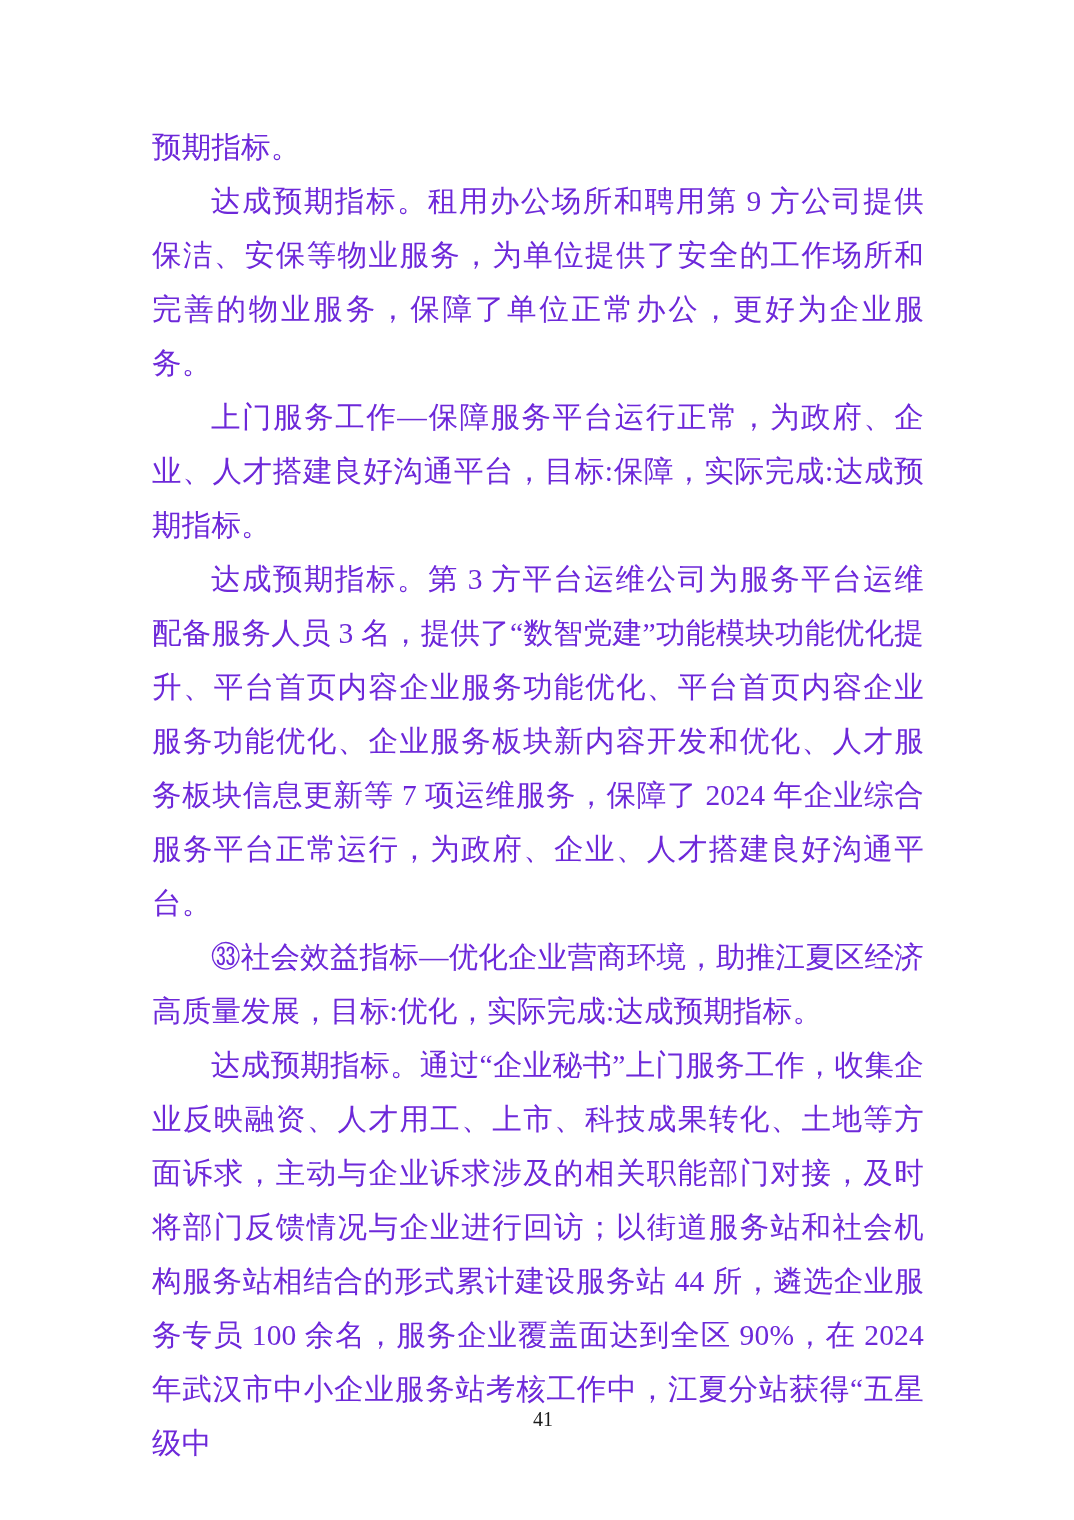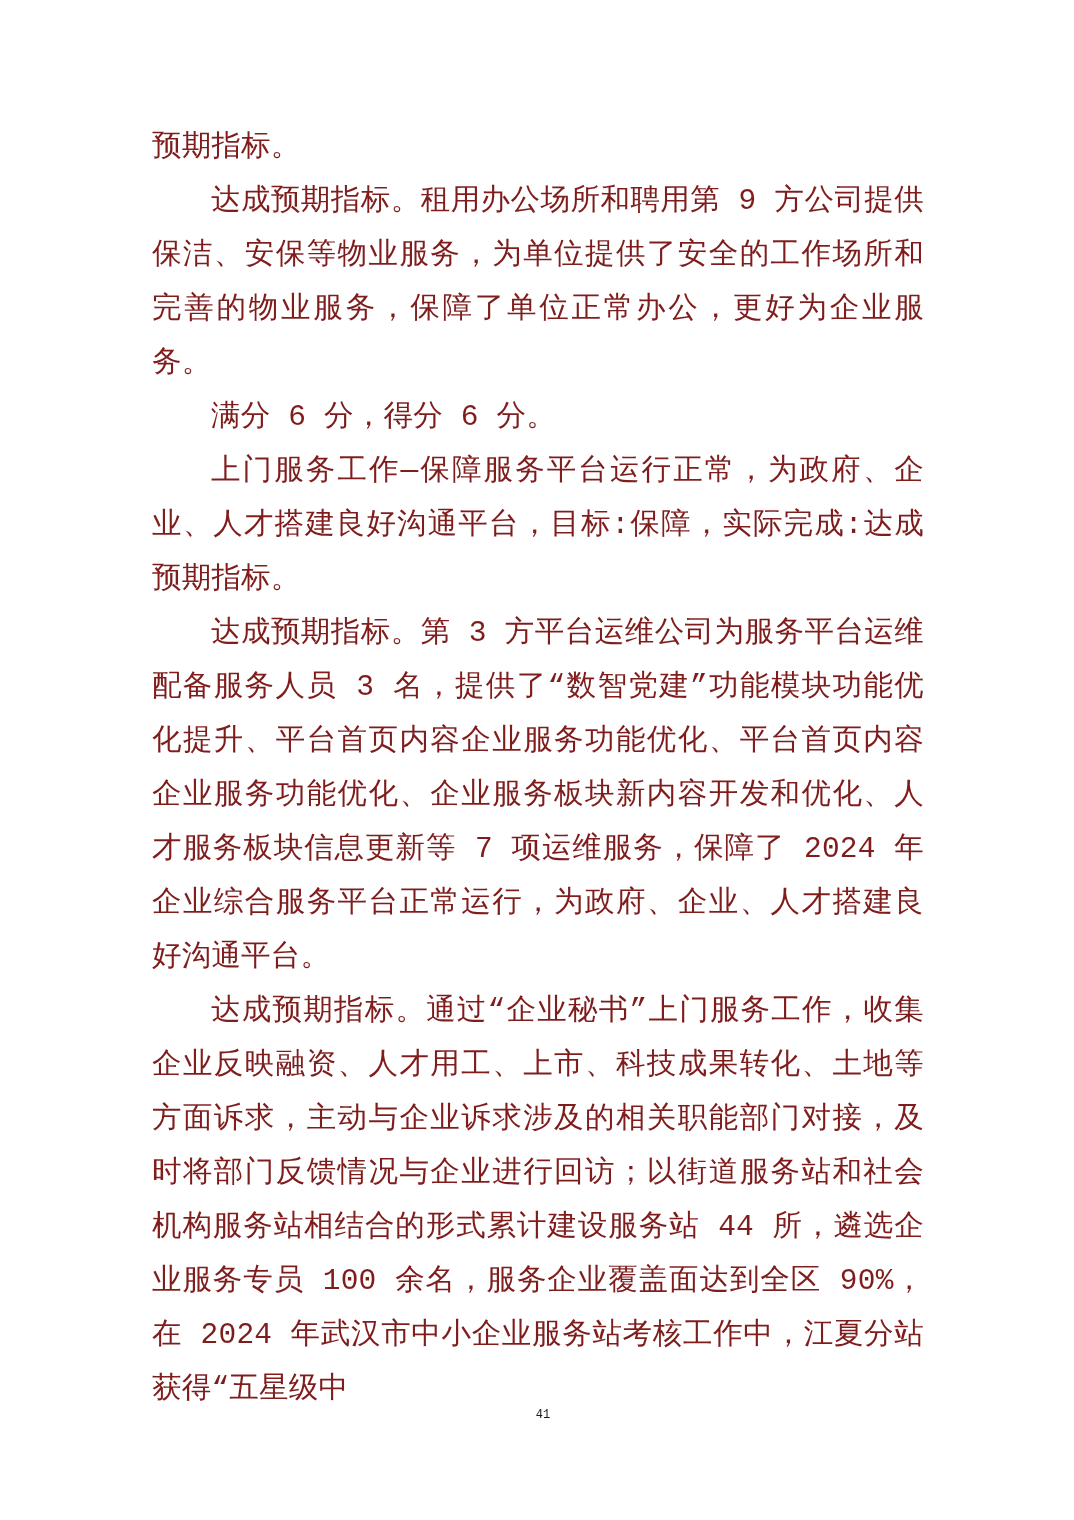--- a/index.html
+++ b/index.html
@@ -16,50 +16,50 @@
     box-sizing: border-box;
     overflow: hidden;
   }
   .content {
     position: absolute;
     left: 152px;
     top: 120px;
     width: 772px;
   }
   .para {
-    font-family: Liberation Mono, monospace;
+    font-family: Liberation Serif, serif;
     font-size: 29.5px;
     line-height: 54px;
-    color: #7f1d1d;
+    color: #6d28d9;
     text-align: justify;
     text-justify: inter-ideograph;
     margin: 0;
     letter-spacing: 0.2px;
     white-space: pre-wrap;
   }
   .indent {
     text-indent: 59px;
   }
   .page-number {
     position: absolute;
     left: 12px;
     right: 0;
     top: 1408px;
     text-align: center;
-    font-family: Liberation Mono, monospace;
-    font-size: 12px;
+    font-family: Liberation Serif, serif;
+    font-size: 20px;
     color: #1a1a1a;
   }
 </style>
 </head>
 <body>
 
 <div class="page">
   <div class="content">
     <p class="para">预期指标。</p>
     <p class="para indent">达成预期指标。租用办公场所和聘用第 9 方公司提供保洁、安保等物业服务，为单位提供了安全的工作场所和完善的物业服务，保障了单位正常办公，更好为企业服务。</p>
-    <p class="para indent">满分 6 分，得分 6 分。</p>
     <p class="para indent">上门服务工作—保障服务平台运行正常，为政府、企业、人才搭建良好沟通平台，目标:保障，实际完成:达成预期指标。</p>
     <p class="para indent">达成预期指标。第 3 方平台运维公司为服务平台运维配备服务人员 3 名，提供了“数智党建”功能模块功能优化提升、平台首页内容企业服务功能优化、平台首页内容企业服务功能优化、企业服务板块新内容开发和优化、人才服务板块信息更新等 7 项运维服务，保障了 2024 年企业综合服务平台正常运行，为政府、企业、人才搭建良好沟通平台。</p>
+    <p class="para indent">㉝社会效益指标—优化企业营商环境，助推江夏区经济高质量发展，目标:优化，实际完成:达成预期指标。</p>
     <p class="para indent">达成预期指标。通过“企业秘书”上门服务工作，收集企业反映融资、人才用工、上市、科技成果转化、土地等方面诉求，主动与企业诉求涉及的相关职能部门对接，及时将部门反馈情况与企业进行回访；以街道服务站和社会机构服务站相结合的形式累计建设服务站 44 所，遴选企业服务专员 100 余名，服务企业覆盖面达到全区 90%，在 2024 年武汉市中小企业服务站考核工作中，江夏分站获得“五星级中</p>
   </div>
   <div class="page-number">41</div>
 </div>
 
 </body></html>

